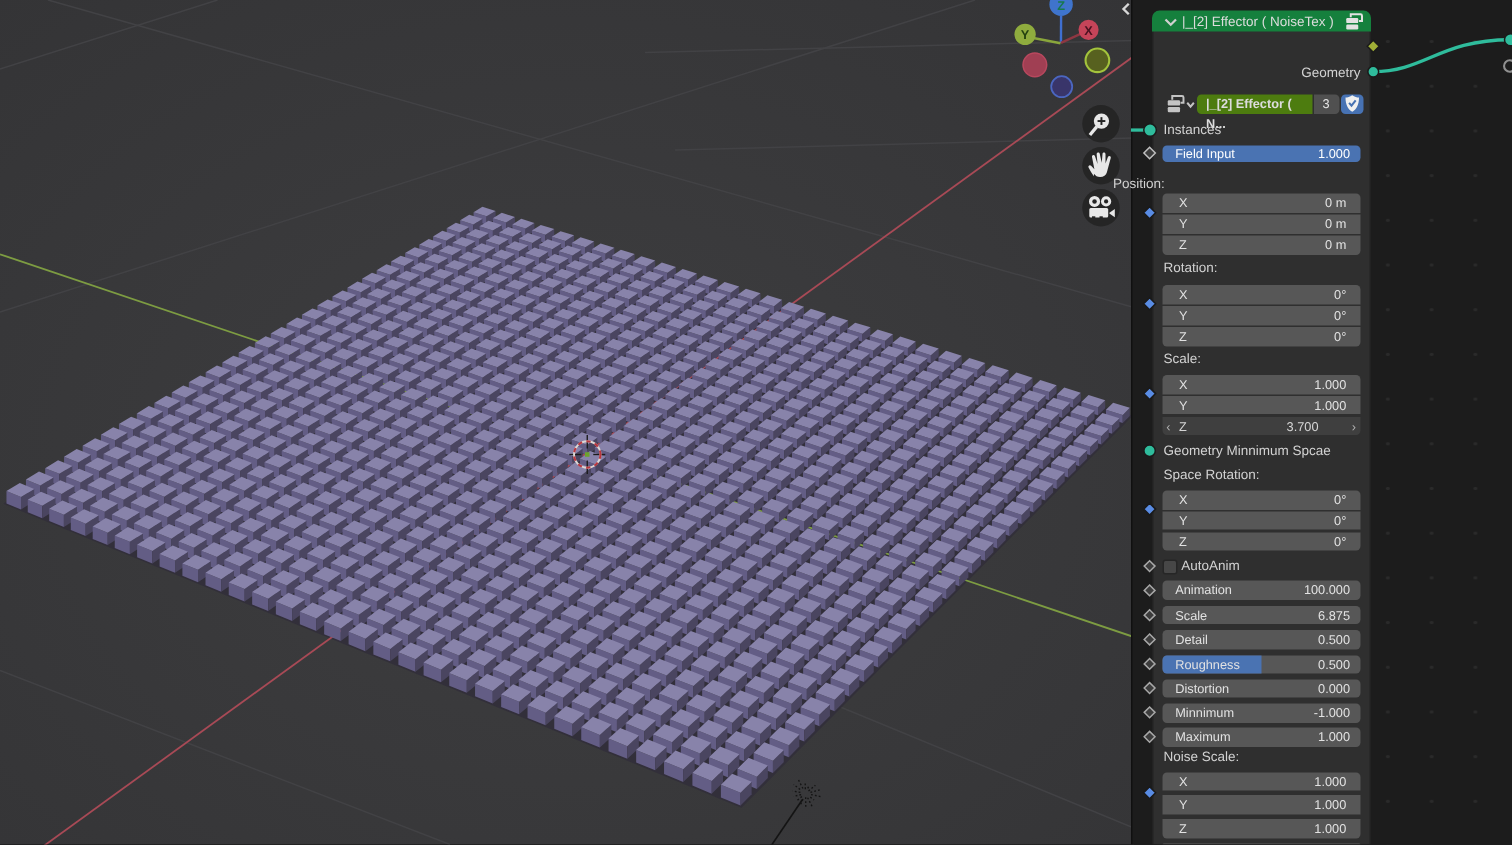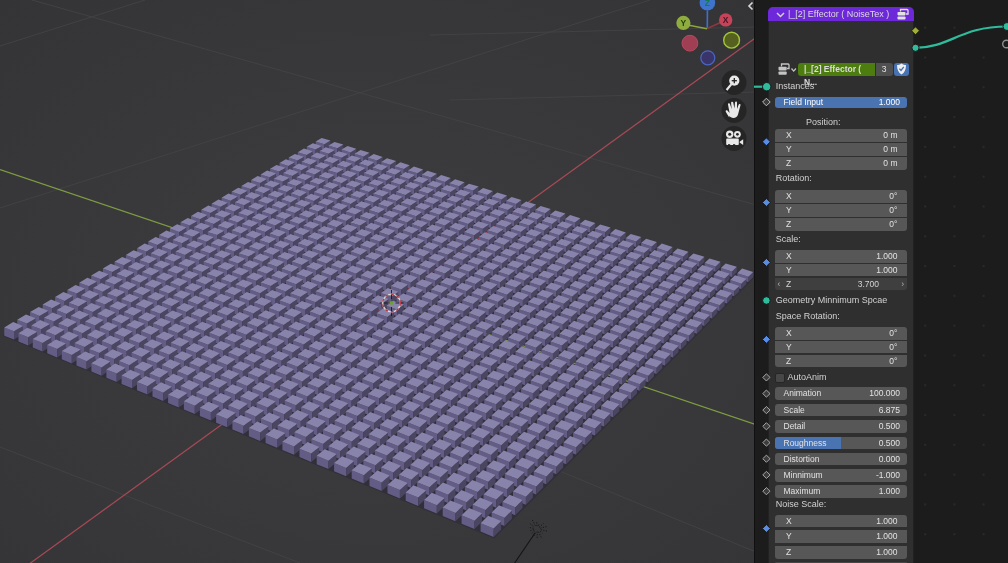--- a/index.html
+++ b/index.html
@@ -6,21 +6,21 @@
 #stage { position:relative; width:1008px; height:563px; }
 #editor { position:absolute; left:754px; top:0; width:254px; height:563px;
   background:#1c1c1c;
   background-image:radial-gradient(circle, #2a2a2a 1.1px, rgba(0,0,0,0) 1.3px);
   background-size:29.2px 29.8px; background-position:9.7px 12.8px;
   border-left:1px solid #101010; }
 #node { position:absolute; left:768px; top:7px; width:146px; height:556px;
   background:#2f2f2f; border-radius:5px 5px 0 0; border:1px solid #222;
   border-bottom:none; }
 .hdr { position:absolute; left:768px; top:7px; width:146px; height:14px;
-  background:#6d28d9; border-radius:5px 5px 0 0; color:#dcdcdc; font-size:9px; }
+  background:#15803d; border-radius:5px 5px 0 0; color:#dcdcdc; font-size:9px; }
 .lab { position:absolute; color:#d2d2d2; font-size:9px; line-height:11px; height:11px; }
 .row { position:absolute; background:#575757; border-radius:3px; font-size:8.5px;
   color:#e2e2e2; line-height:12.5px; }
 .row.blue { background:#4a73b2; color:#fff; line-height:11.5px; }
 .rl { position:absolute; left:0; top:0; padding-left:9px; }
 .rv { position:absolute; right:0; top:0; padding-right:7px; }
 .nmf { position:absolute; left:798px; top:62.5px; width:77px; height:13px; background:#4d7c0f;
   border-radius:3px 0 0 3px; color:#dcdcdc; font-size:8.5px; line-height:13px; padding-left:6px;font-weight:bold; }
 .n3 { position:absolute; left:875.5px; top:62.5px; width:17px; height:13px; background:#505050;
   border-radius:0 3px 3px 0; color:#e6e6e6; font-size:8.5px; line-height:13px; text-align:center; }
@@ -298,20 +298,21 @@
 <svg width="11" height="11" style="position:absolute;left:7px;top:2px" viewBox="0 0 11 11">
         <path d="M2 4 L5.5 7.5 L9 4" stroke="#d0d0d0" stroke-width="1.5" fill="none"></path>
       </svg>
 <span style="position:absolute;left:20px;top:1.5px">|_[2] Effector ( NoiseTex )</span>
 <svg width="14" height="13" style="position:absolute;right:4px;top:0.5px" viewBox="0 0 14 13">
 <path d="M4.5 3.5 V1.5 h6.5 a1 1 0 0 1 1 1 V6 h-2" fill="none" stroke="#e2e2e2" stroke-width="1.3"></path>
 <rect x="1.5" y="4" width="8" height="3.4" rx="0.8" fill="#e2e2e2"></rect>
 <rect x="1.5" y="8.4" width="8" height="3.2" rx="0.8" fill="#e2e2e2"></rect>
 </svg>
 </div>
+<div class="lab" style="left:0;top:42.5px;width:907px;text-align:right">Geometry</div>
 <div style="position:absolute;left:777px;top:62.5px;height:13px">
 <svg width="20" height="13" viewBox="0 0 20 13" style="position:absolute;left:0;top:0">
 <path d="M4.5 3.5 V1 h6.5 a1 1 0 0 1 1 1 V5.5 h-2" fill="none" stroke="#c4c4c4" stroke-width="1.3"></path>
 <rect x="1.5" y="3.8" width="8.2" height="3.6" rx="0.8" fill="#c4c4c4"></rect>
 <rect x="1.5" y="8.4" width="8.2" height="3.4" rx="0.8" fill="#c4c4c4"></rect>
 <path d="M14.5 5.5 l2.2 2.6 2.2 -2.6" stroke="#c4c4c4" stroke-width="1.3" fill="none"></path>
 </svg>
 </div>
 <div class="nmf">|_[2] Effector ( N...</div>
 <div class="n3">3</div>
@@ -319,21 +320,21 @@
       <svg width="11" height="12" viewBox="0 0 11 12" style="position:absolute;left:2px;top:0.5px">
 <path d="M5.5 0.5 C7 1.6 8.7 2 10 2 C10 6.5 8.5 9.8 5.5 11.5 C2.5 9.8 1 6.5 1 2 C2.3 2 4 1.6 5.5 0.5 Z" fill="#f0f0f0"></path>
 <path d="M3.4 5.6 L5 7.4 L7.8 3.9" stroke="#4772b3" stroke-width="1.4" fill="none"></path>
 </svg>
     </div>
 <div class="lab" style="left:775.7px;top:81.3px">Instances</div>
 <div class="row blue" style="left:774.5px;top:96.5px;width:132.5px;height:11.5px">
       <span class="rl">Field Input</span>
       <span class="rv">1.000</span>
     </div>
-<div class="lab" style="left:806px;top:116.6px">Position:</div>
+<div class="lab" style="left:742px;top:116.6px">Position:</div>
 <div class="row" style="left:774.5px;top:129.3px;width:132.5px;height:12.5px;border-radius:3px 3px 0 0">
       <span class="rl" style="padding-left:11.5px">X</span>
       <span class="rv" style="padding-right:9.5px">0 m</span>
     </div>
 <div class="row" style="left:774.5px;top:143.3px;width:132.5px;height:12.5px;border-radius:0">
       <span class="rl" style="padding-left:11.5px">Y</span>
       <span class="rv" style="padding-right:9.5px">0 m</span>
     </div>
 <div class="row" style="left:774.5px;top:157.3px;width:132.5px;height:12.5px;border-radius:0 0 3px 3px">
       <span class="rl" style="padding-left:11.5px">Z</span>

